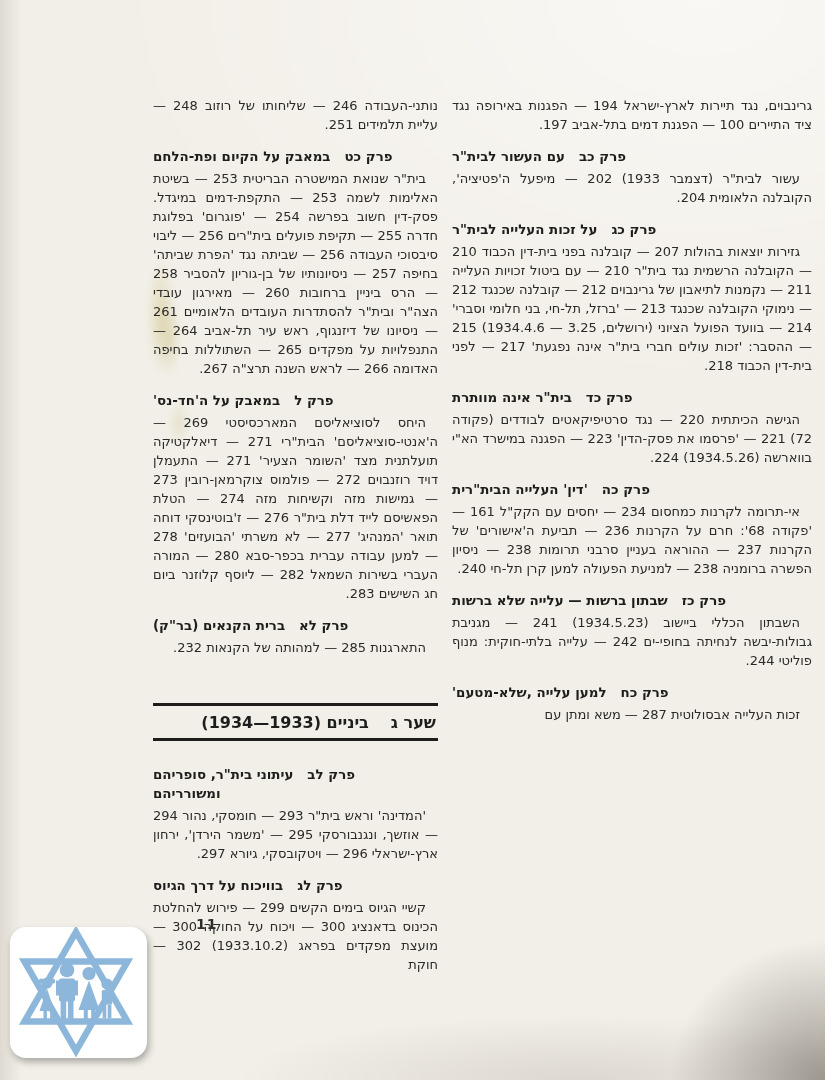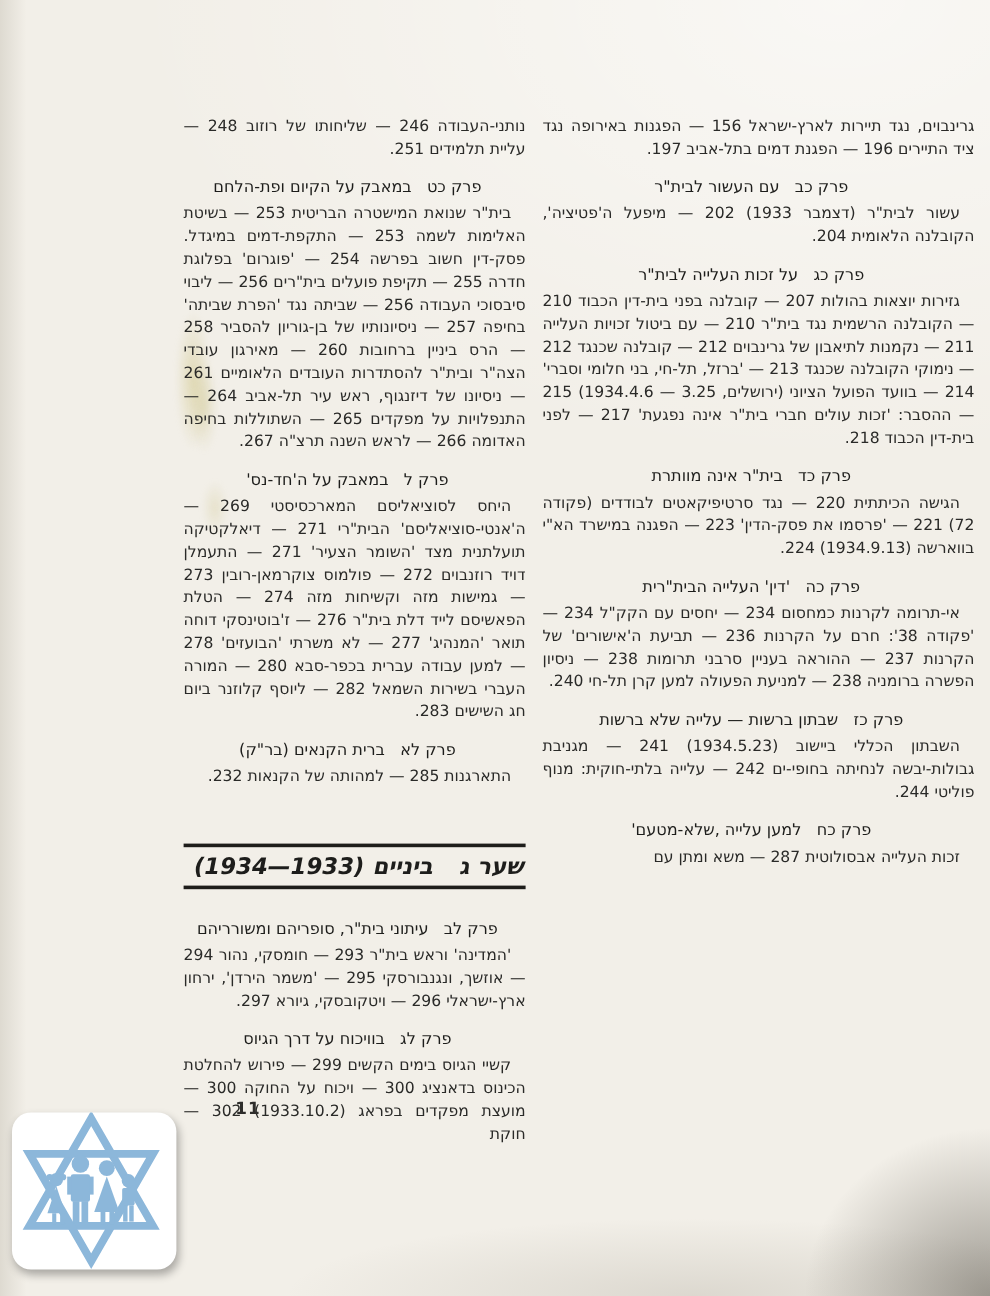--- a/index.html
+++ b/index.html
@@ -23,28 +23,28 @@
     background:radial-gradient(ellipse at center, rgba(205,196,138,0.3), rgba(205,196,138,0) 70%);}
   .col{
     position:absolute;top:96px;direction:rtl;
     font-size:13px;line-height:19px;text-align:justify;
   }
   .col-left{left:153px;width:285px;}
   .col-right{right:13px;width:360px;}
   .col p{margin:0;text-indent:12px;}
   .col p.intro{text-indent:0;margin-bottom:10px;}
   .chap-h{
-    font-size:13.4px;font-weight:normal;color:#1d1d1b;
-    margin:13px 0 3px;padding-right:12px;text-align:center;
+    font-size:13.4px;font-weight:bold;color:#1d1d1b;
+    margin:13px 0 3px;padding-right:12px;text-align:left;
   }
   .divider{margin:46px 0 24px;}
   .divider .rule{height:3px;background:#1e1d1a;}
   .divider .d-text{
-    padding:7px 2px 6px 0;font-weight:bold;font-size:19px;color:#1d1d1b;
-    text-align:right;direction:rtl;font-style:italic;
+    padding:7px 2px 6px 0;font-weight:bold;font-size:16px;color:#1d1d1b;
+    text-align:right;direction:rtl;
   }
   .d-gap{display:inline-block;width:22px;}
   .page-number{
     position:absolute;left:196px;top:916px;
     font-size:14px;font-weight:bold;color:#2e2d2b;letter-spacing:1px;
   }
   .logo-card{
     position:absolute;left:10px;top:927px;width:137px;height:131px;
     background:#fff;border-radius:16px;
     box-shadow:2px 4px 7px rgba(0,0,0,0.3);
@@ -91,43 +91,43 @@
       <p class="chap-b">'המדינה' וראש בית"ר 293 — חומסקי, נהור 294 — אוזשך, ונגנבורסקי 295 — 'משמר הירדן', ירחון ארץ-ישראלי 296 — ויטקובסקי, גיורא 297.</p>
     </section>
 
     <section class="chapter">
       <h3 class="chap-h">פרק לג&nbsp;&nbsp; בוויכוח על דרך הגיוס</h3>
       <p class="chap-b">קשיי הגיוס בימים הקשים 299 — פירוש להחלטת הכינוס בדאנציג 300 — ויכוח על החוקה 300 — מועצת מפקדים בפראג (1933.10.2) 302 — חוקת</p>
     </section>
   </div>
 
   <div class="col col-right" lang="he">
-    <p class="intro">גרינבוים, נגד תיירות לארץ-ישראל 156 — הפגנות באירופה נגד ציד התיירים 196 — הפגנת דמים בתל-אביב 197.</p>
+    <p class="intro">גרינבוים, נגד תיירות לארץ-ישראל 194 — הפגנות באירופה נגד ציד התיירים 100 — הפגנת דמים בתל-אביב 197.</p>
 
     <section class="chapter">
       <h3 class="chap-h">פרק כב&nbsp;&nbsp; עם העשור לבית"ר</h3>
       <p class="chap-b">עשור לבית"ר (דצמבר 1933) 202 — מיפעל ה'פטיציה', הקובלנה הלאומית 204.</p>
     </section>
 
     <section class="chapter">
       <h3 class="chap-h">פרק כג&nbsp;&nbsp; על זכות העלייה לבית"ר</h3>
       <p class="chap-b">גזירות יוצאות בהולות 207 — קובלנה בפני בית-דין הכבוד 210 — הקובלנה הרשמית נגד בית"ר 210 — עם ביטול זכויות העלייה 211 — נקמנות לתיאבון של גרינבוים 212 — קובלנה שכנגד 212 — נימוקי הקובלנה שכנגד 213 — 'ברזל, תל-חי, בני חלומי וסברי' 214 — בוועד הפועל הציוני (ירושלים, 3.25 — 1934.4.6) 215 — ההסבר: 'זכות עולים חברי בית"ר אינה נפגעת' 217 — לפני בית-דין הכבוד 218.</p>
     </section>
 
     <section class="chapter">
       <h3 class="chap-h">פרק כד&nbsp;&nbsp; בית"ר אינה מוותרת</h3>
-      <p class="chap-b">הגישה הכיתתית 220 — נגד סרטיפיקאטים לבודדים (פקודה 72) 221 — 'פרסמו את פסק-הדין' 223 — הפגנה במישרד הא"י בווארשה (1934.9.13) 224.</p>
+      <p class="chap-b">הגישה הכיתתית 220 — נגד סרטיפיקאטים לבודדים (פקודה 72) 221 — 'פרסמו את פסק-הדין' 223 — הפגנה במישרד הא"י בווארשה (1934.5.26) 224.</p>
     </section>
 
     <section class="chapter">
       <h3 class="chap-h">פרק כה&nbsp;&nbsp; 'דין' העלייה הבית"רית</h3>
     </section>
 
     <section class="chapter">
-      <p class="chap-b">אי-תרומה לקרנות כמחסום 234 — יחסים עם הקק"ל 234 — 'פקודה 38': חרם על הקרנות 236 — תביעת ה'אישורים' של הקרנות 237 — ההוראה בעניין סרבני תרומות 238 — ניסיון הפשרה ברומניה 238 — למניעת הפעולה למען קרן תל-חי 240.</p>
+      <p class="chap-b">אי-תרומה לקרנות כמחסום 234 — יחסים עם הקק"ל 161 — 'פקודה 68': חרם על הקרנות 236 — תביעת ה'אישורים' של הקרנות 237 — ההוראה בעניין סרבני תרומות 238 — ניסיון הפשרה ברומניה 238 — למניעת הפעולה למען קרן תל-חי 240.</p>
     </section>
 
     <section class="chapter">
       <h3 class="chap-h">פרק כז&nbsp;&nbsp; שבתון ברשות — עלייה שלא ברשות</h3>
       <p class="chap-b">השבתון הכללי ביישוב (1934.5.23) 241 — מגניבת גבולות-יבשה לנחיתה בחופי-ים 242 — עלייה בלתי-חוקית: מנוף פוליטי 244.</p>
     </section>
 
     <section class="chapter">
       <h3 class="chap-h">פרק כח&nbsp;&nbsp; למען עלייה ,שלא-מטעם'</h3>
       <p class="chap-b">זכות העלייה אבסולוטית 287 — משא ומתן עם</p>

